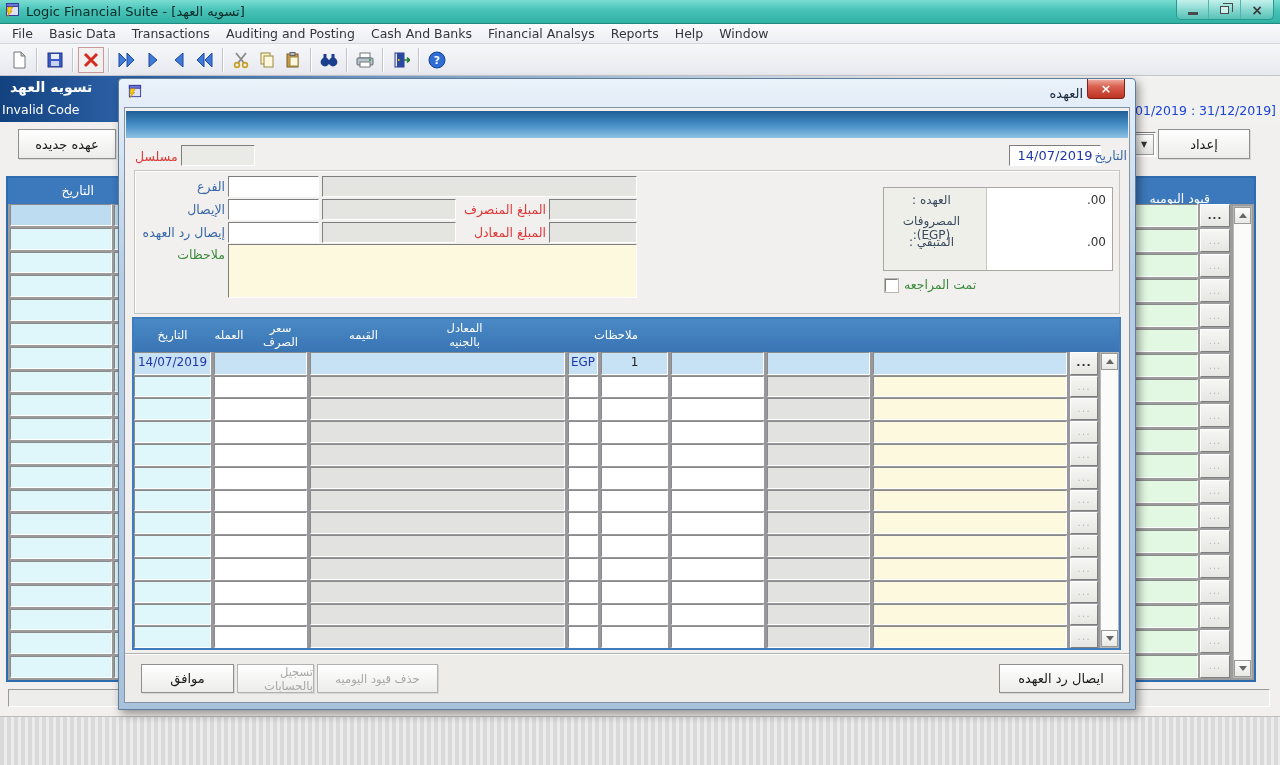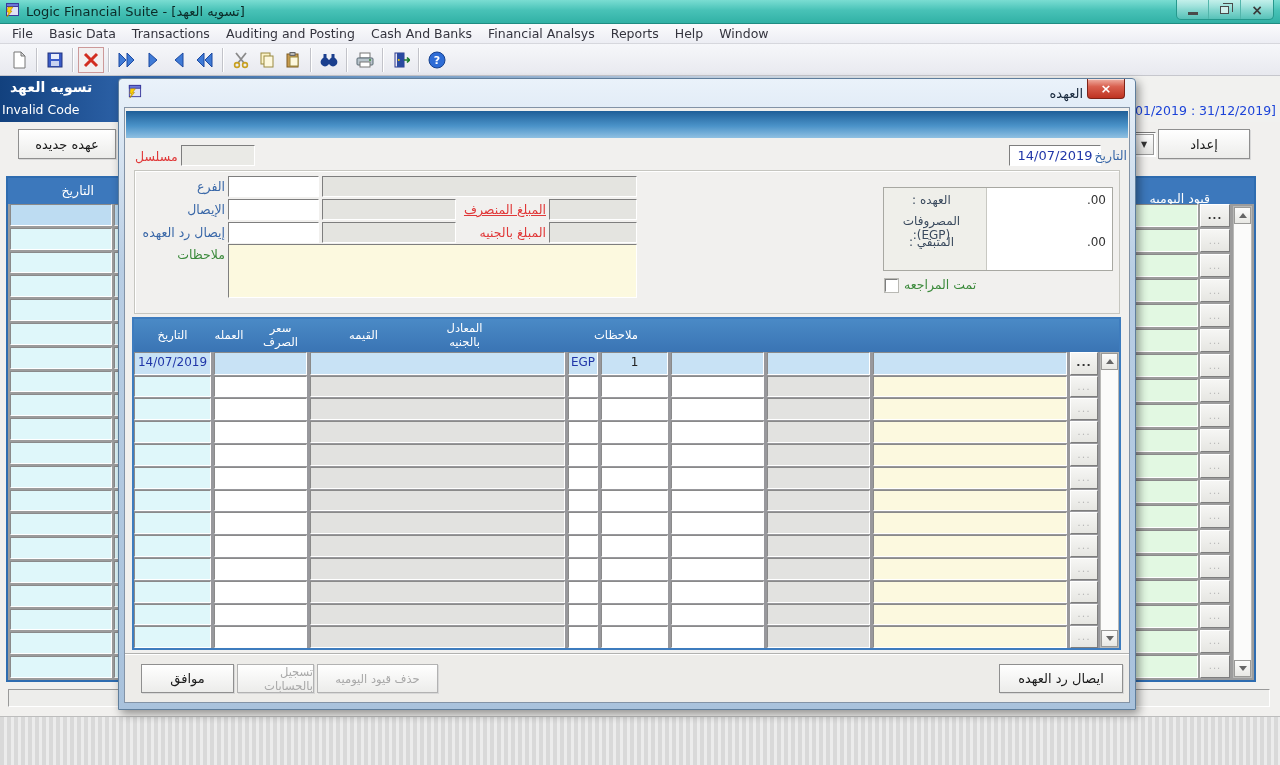--- a/index.html
+++ b/index.html
@@ -502,27 +502,27 @@
 
       <div class="groupbox"></div>
 
       <span class="flabel lbl-blue lbl-r rtl" style="top:71px;">الفرع</span>
       <div class="sunk inp" style="left:103px; top:68px; width:91px;"></div>
       <div class="sunk inp field-gray" style="left:197px; top:68px; width:315px;"></div>
 
       <span class="flabel lbl-blue lbl-r rtl" style="top:94px;">الإيصال</span>
       <div class="sunk inp" style="left:103px; top:91px; width:91px;"></div>
       <div class="sunk inp field-gray" style="left:197px; top:91px; width:134px;"></div>
-      <span class="flabel lbl-red rtl" style="left:337px; top:94px; width:84px; text-align:right;text-decoration:underline;">المبلغ المنصرف</span>
+      <span class="flabel lbl-red rtl" style="left:337px; top:94px; width:84px; text-align:right;">المبلغ المنصرف</span>
       <div class="sunk inp field-gray" style="left:424px; top:91px; width:88px;"></div>
 
       <span class="flabel lbl-blue lbl-r rtl" style="top:117px;">إيصال رد العهده</span>
       <div class="sunk inp" style="left:103px; top:114px; width:91px;"></div>
       <div class="sunk inp field-gray" style="left:197px; top:114px; width:134px;"></div>
-      <span class="flabel lbl-red rtl" style="left:337px; top:117px; width:84px; text-align:right;">المبلغ بالجنيه</span>
+      <span class="flabel lbl-red rtl" style="left:337px; top:117px; width:84px; text-align:right;">المبلغ المعادل</span>
       <div class="sunk inp field-gray" style="left:424px; top:114px; width:88px;"></div>
 
       <span class="flabel lbl-green lbl-r rtl" style="top:139px;">ملاحظات</span>
       <div class="sunk notes-area"></div>
 
       <div class="sumbox">
         <div class="sum-labels"></div>
         <span class="sum-row-l rtl" style="top:5px; left:0;">العهده :</span>
         <span class="sum-row-l rtl" style="top:26px; left:0;">المصروفات (EGP):</span>
         <span class="sum-row-l rtl" style="top:47px; left:0;">المتبقي :</span>

